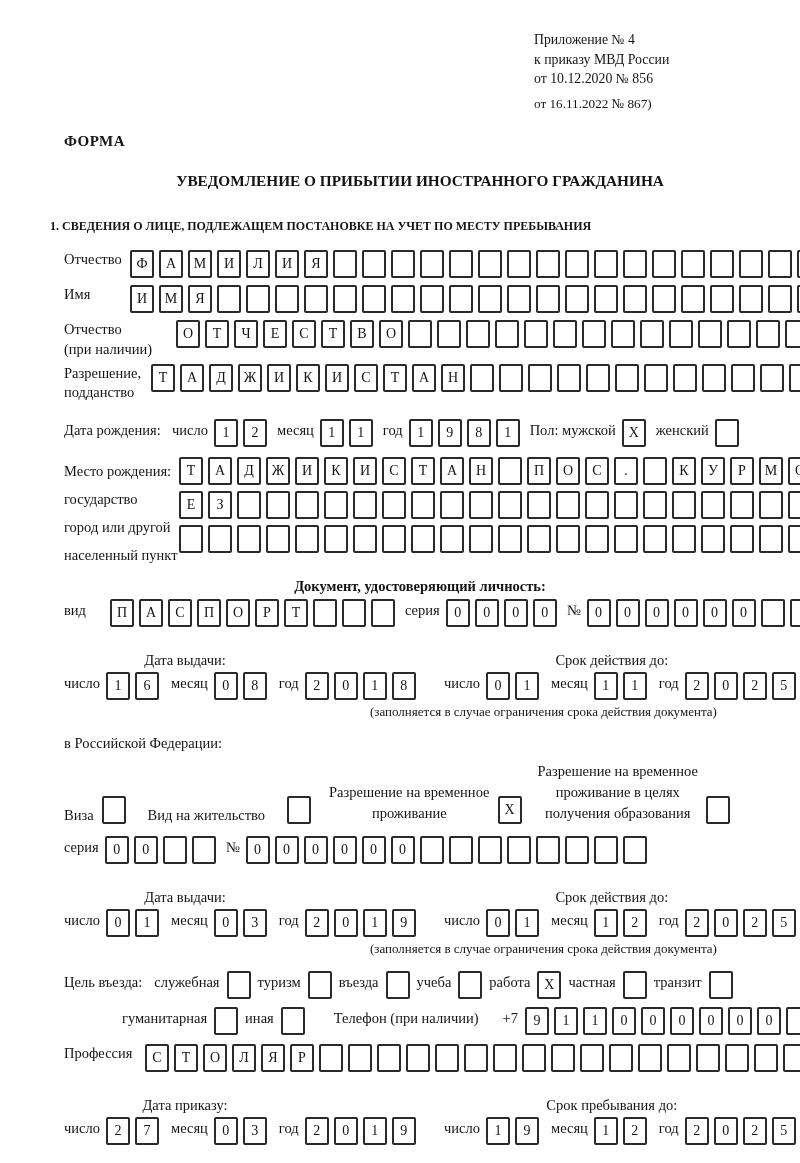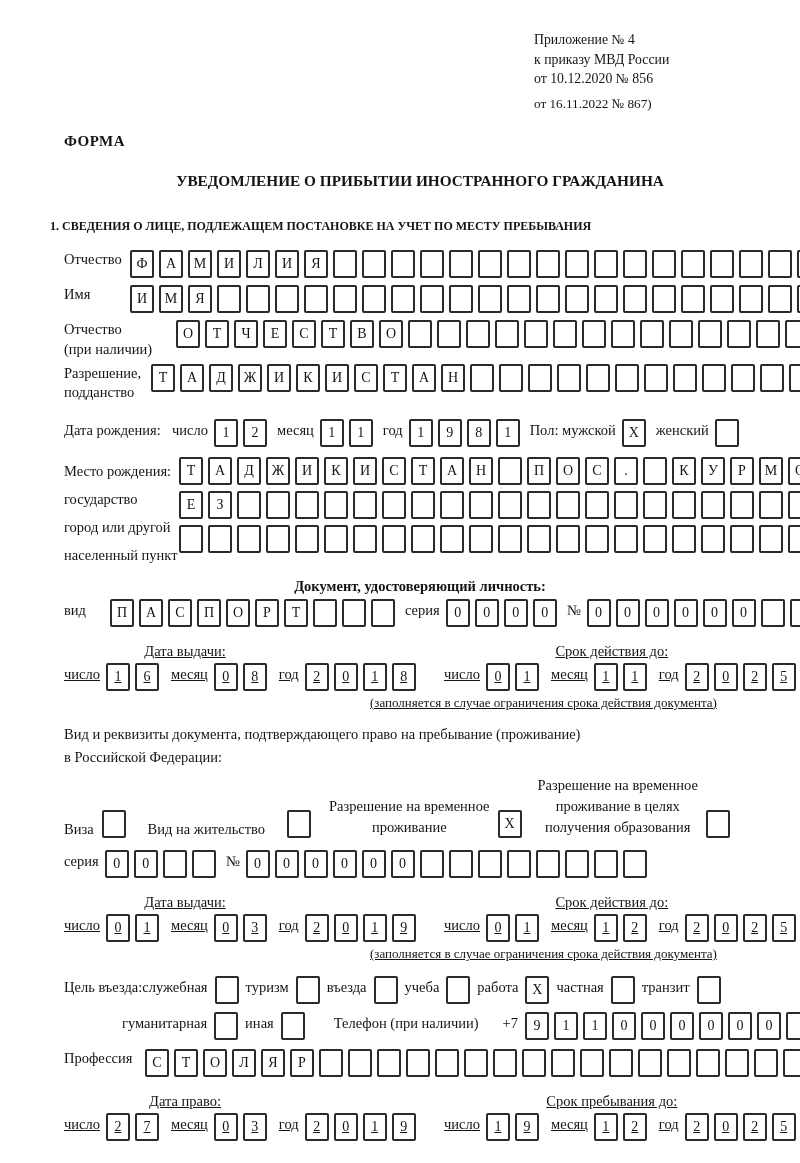--- a/index.html
+++ b/index.html
@@ -27,21 +27,21 @@
   .cell{
     width:20px;height:24px;flex-shrink:0;
     border:2px solid #2a2a2a;border-radius:2px;
     display:flex;align-items:center;justify-content:center;
     font-size:14px;background:#fff;
   }
   .inl{margin:3px 6px 0 0;flex-shrink:0;}
   .gap-l{margin-left:10px;}
 
   
-  .dates{display:flex;margin-top:16px;text-decoration:underline;}
+  .dates{display:flex;margin-top:25px;}
   .date-col-l{width:352px;flex-shrink:0;}
   .date-col-r{flex:1;}
   .date-head{text-align:center;margin-bottom:3px;}
   .date-fields{display:flex;align-items:flex-start;}
   .date-fields .cells{margin-right:12px;}
   .date-note{font-size:13px;margin-top:4px;white-space:nowrap;margin-left:-46px;}
 
   .doc-head{text-align:center;font-weight:bold;margin-top:8px;}
 
   .permits{display:flex;align-items:flex-end;margin-top:6px;}
@@ -385,21 +385,20 @@
             <div class="cell">0</div>
             <div class="cell">2</div>
             <div class="cell">5</div>
           </div>
       </div>
       <div class="date-note">(заполняется в случае ограничения срока действия документа)</div>
     </div>
   </div>
 
   <div class="intro">
-    <div>Вид и реквизиты документа, подтверждающего право на пребывание (проживание)</div>
     <div>в Российской Федерации:</div>
   </div>
 
   <div class="permits">
     <span class="inl" style="margin-right:0;">Виза</span>
     <div class="cells">
         <div class="cell"></div>
       </div>
     <span class="inl" style="margin-left:14px;">Вид на жительство</span>
     <div class="cells" style="margin-left:16px;">
@@ -492,21 +491,21 @@
             <div class="cell">2</div>
             <div class="cell">5</div>
           </div>
       </div>
       <div class="date-note">(заполняется в случае ограничения срока действия документа)</div>
     </div>
   </div>
 
   <div class="purpose">
     <span class="opt">Цель въезда:</span>
-    <span class="opt" style="margin-left:0;">служебная</span>
+    <span class="opt" style="margin-left:12px;">служебная</span>
     <div class="cells">
         <div class="cell"></div>
       </div>
     <span class="opt">туризм</span>
     <div class="cells">
         <div class="cell"></div>
       </div>
     <span class="opt">въезда</span>
     <div class="cells">
         <div class="cell"></div>
@@ -578,21 +577,21 @@
         <div class="cell"></div>
         <div class="cell"></div>
         <div class="cell"></div>
         <div class="cell"></div>
         <div class="cell"></div>
       </div>
   </div>
 
   <div class="dates">
     <div class="date-col-l">
-      <div class="date-head" style="margin-right:110px;">Дата право:</div>
+      <div class="date-head" style="margin-right:110px;">Дата приказу:</div>
       <div class="date-fields">
         <span class="inl">число</span>
         <div class="cells">
             <div class="cell">2</div>
             <div class="cell">7</div>
           </div>
         <span class="inl">месяц</span>
         <div class="cells">
             <div class="cell">0</div>
             <div class="cell">3</div>

